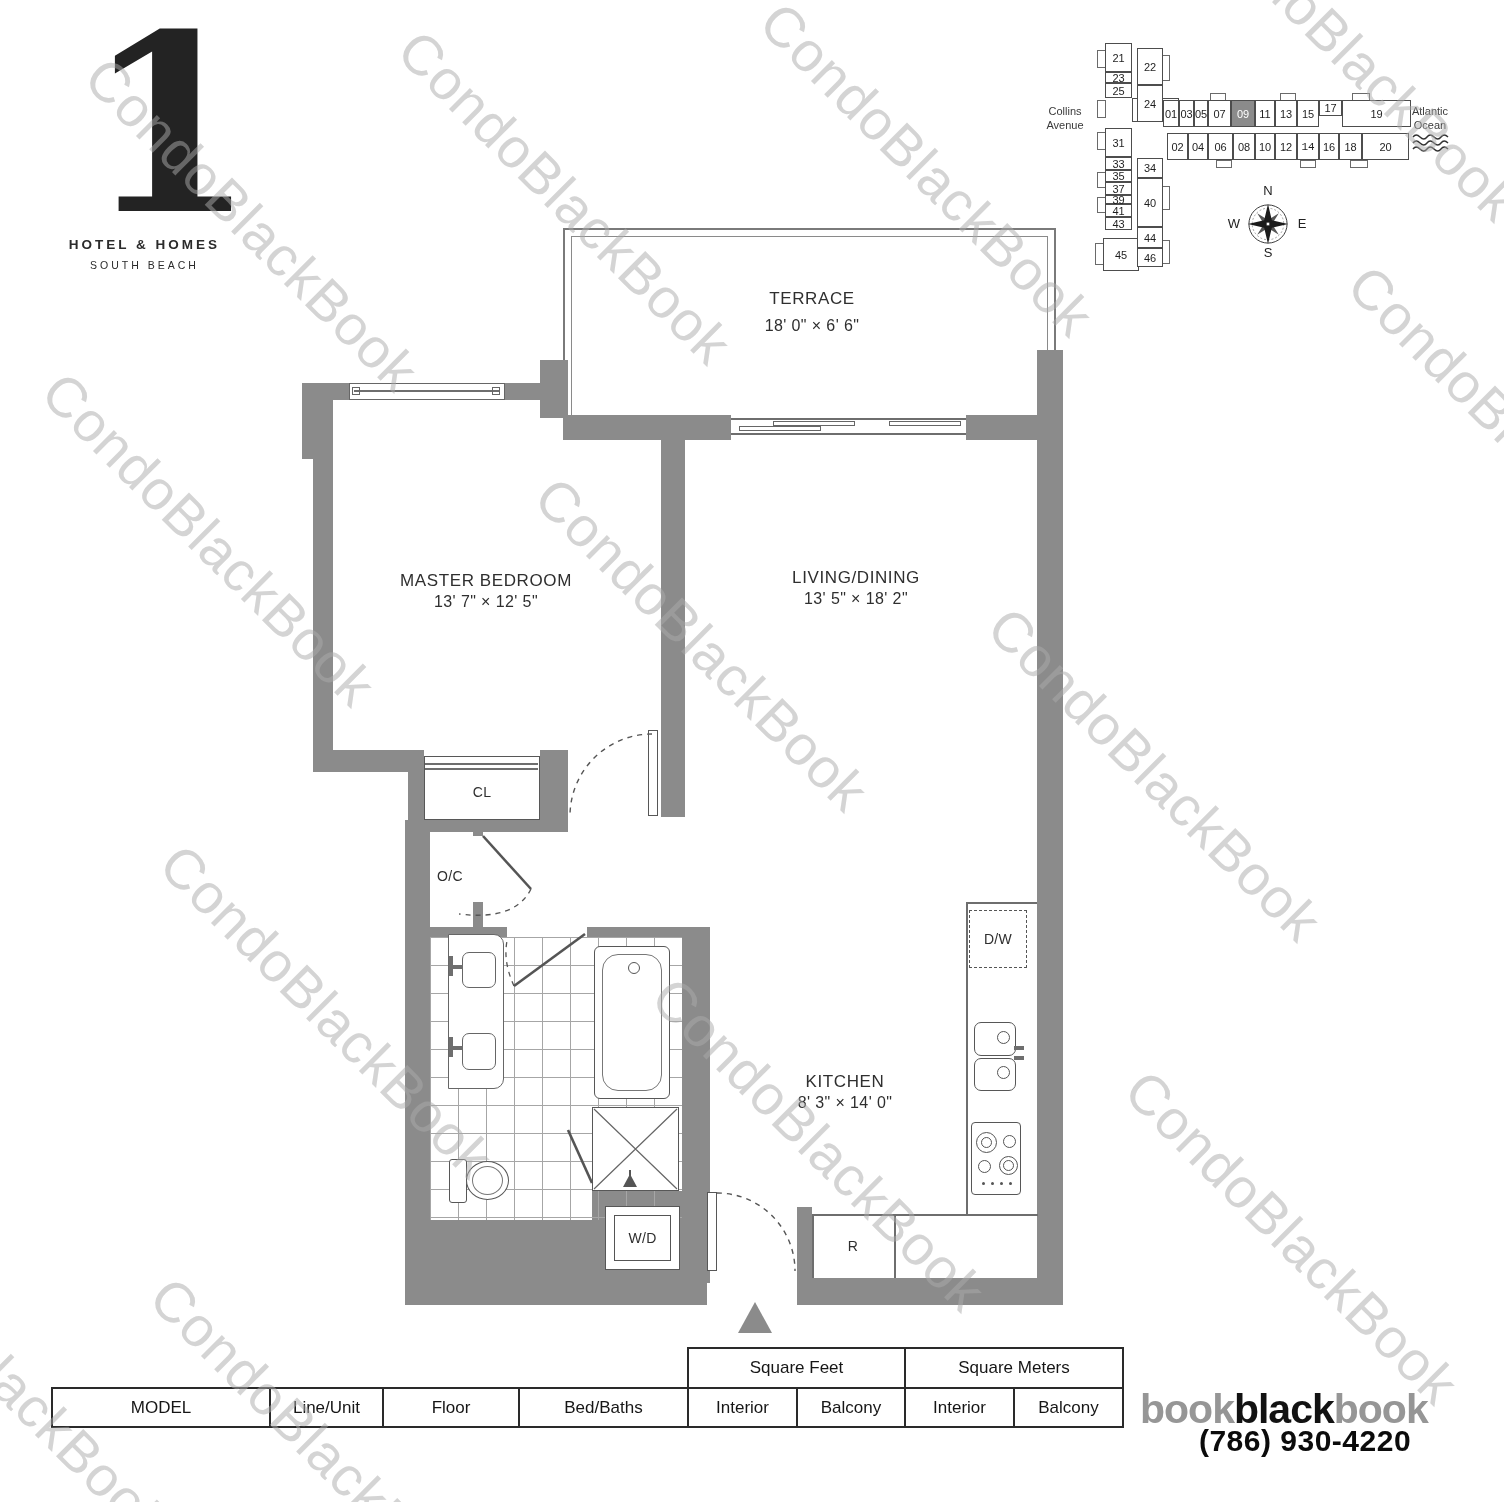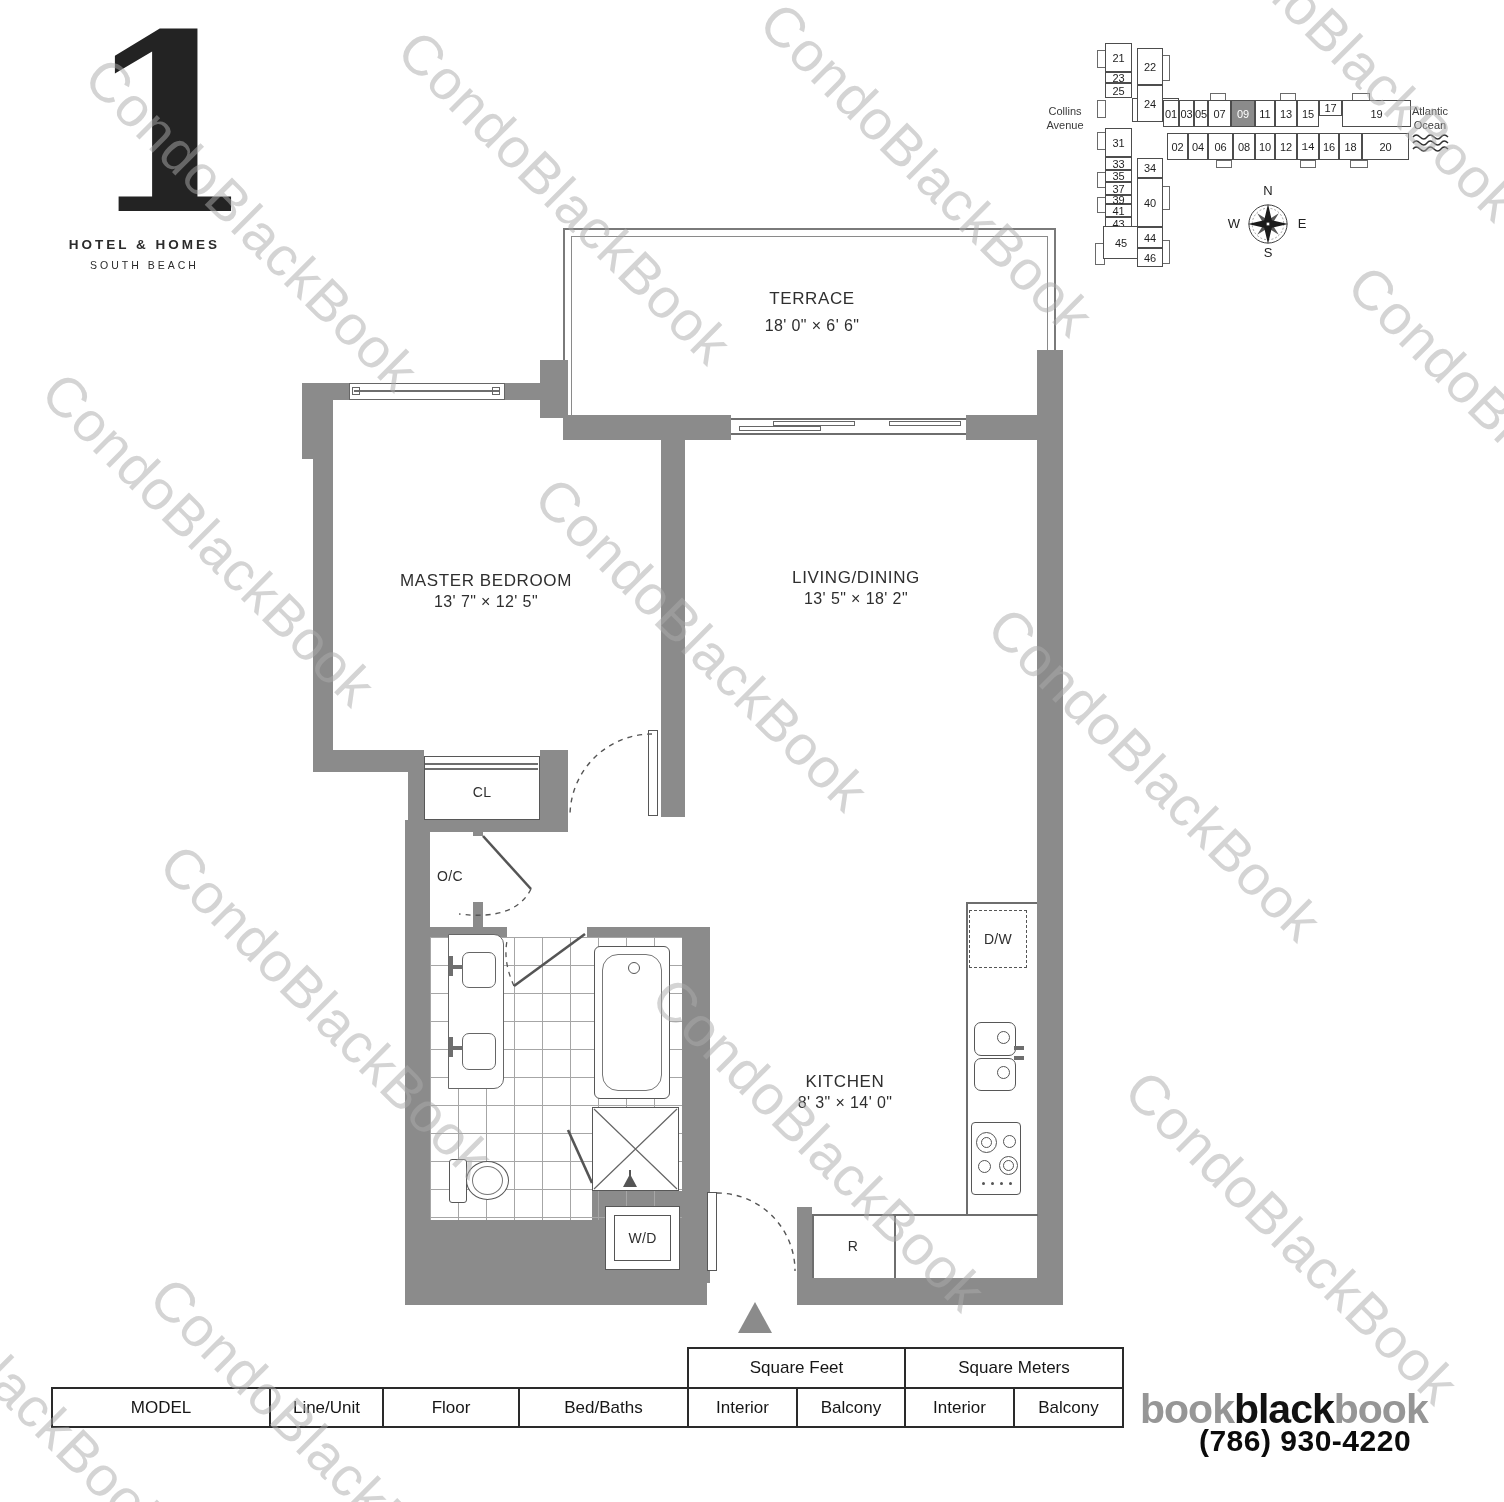--- a/index.html
+++ b/index.html
@@ -79,21 +79,21 @@
     <div class="kbox" style="left:1105px;top:72px;width:27px;height:11px;">23</div>
     <div class="kbox" style="left:1105px;top:83px;width:27px;height:15px;">25</div>
     <div class="kbox" style="left:1132px;top:98px;width:47px;height:24px;font-style:italic;">27</div>
     <div class="kbox" style="left:1105px;top:128px;width:27px;height:29px;">31</div>
     <div class="kbox" style="left:1105px;top:157px;width:27px;height:13px;">33</div>
     <div class="kbox" style="left:1105px;top:170px;width:27px;height:12px;">35</div>
     <div class="kbox" style="left:1105px;top:182px;width:27px;height:13px;">37</div>
     <div class="kbox" style="left:1105px;top:195px;width:27px;height:9px;">39</div>
     <div class="kbox" style="left:1105px;top:204px;width:27px;height:13px;">41</div>
     <div class="kbox" style="left:1105px;top:217px;width:27px;height:13px;">43</div>
-    <div class="kbox" style="left:1103px;top:226px;width:36px;height:33px;">45</div>
+    <div class="kbox" style="left:1103px;top:238px;width:36px;height:33px;">45</div>
 
     <div class="kbox" style="left:1137px;top:48px;width:26px;height:37px;">22</div>
     <div class="kbox" style="left:1137px;top:85px;width:26px;height:37px;">24</div>
     <div class="kbox" style="left:1137px;top:158px;width:26px;height:20px;">34</div>
     <div class="kbox" style="left:1137px;top:178px;width:26px;height:49px;">40</div>
     <div class="kbox" style="left:1137px;top:227px;width:26px;height:21px;">44</div>
     <div class="kbox" style="left:1137px;top:248px;width:26px;height:19px;">46</div>
 
     <div class="kbox" style="left:1163px;top:100px;width:16px;height:27px;">01</div>
     <div class="kbox" style="left:1179px;top:100px;width:15px;height:27px;">03</div>

